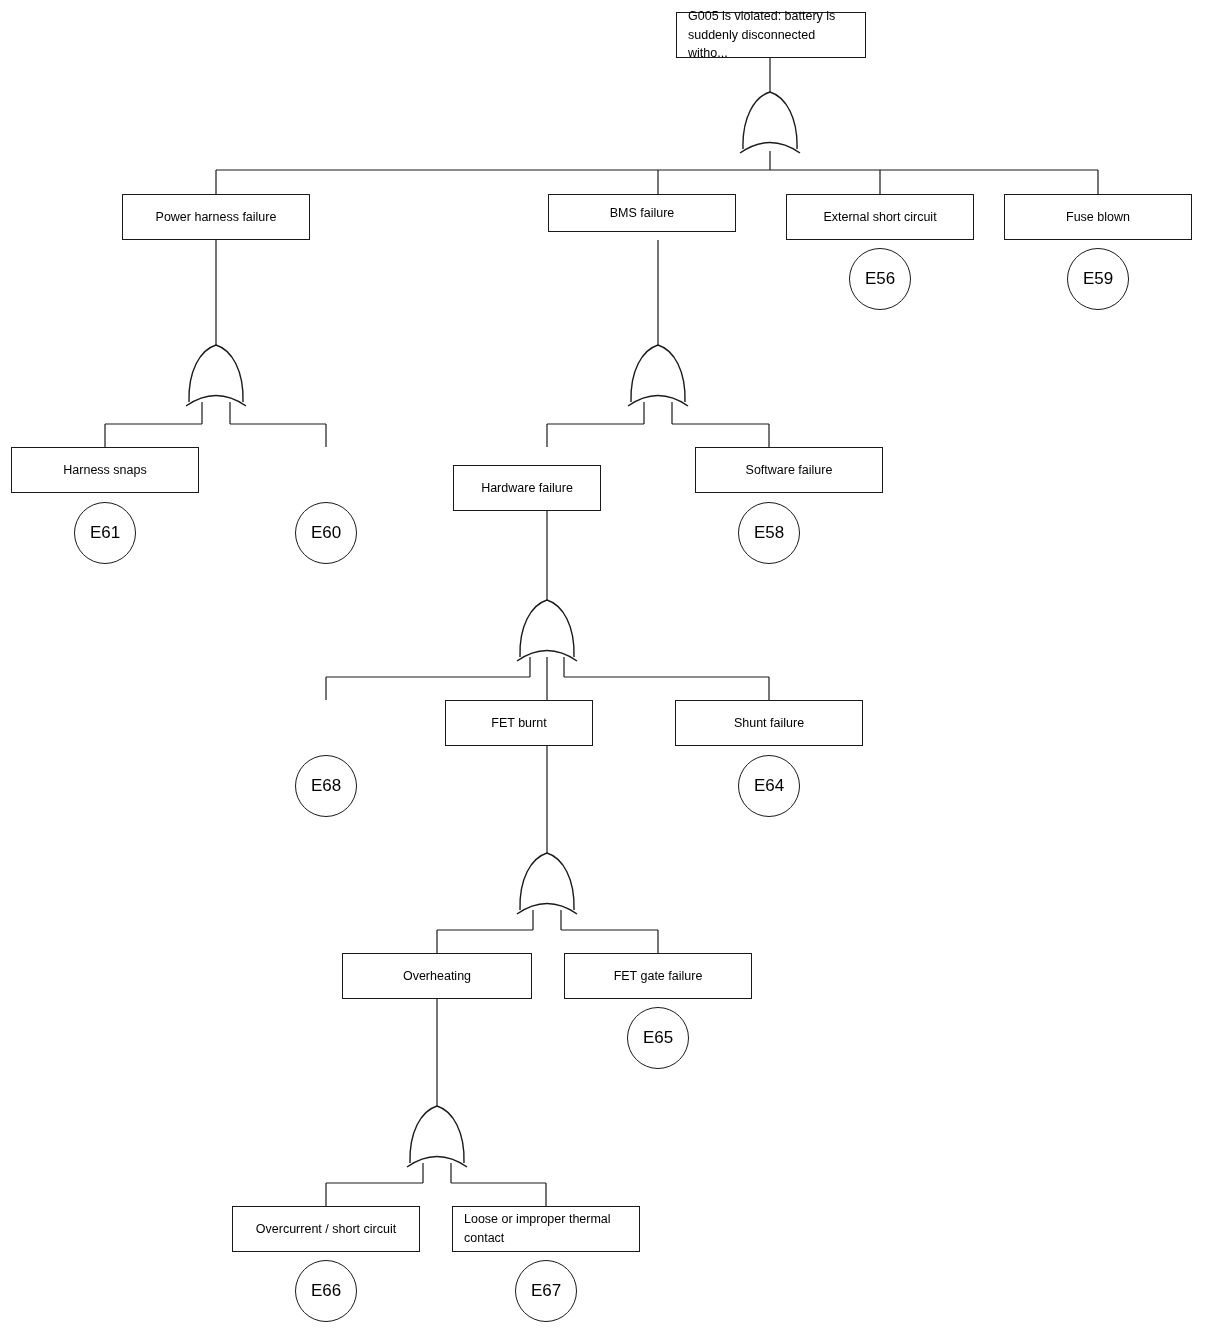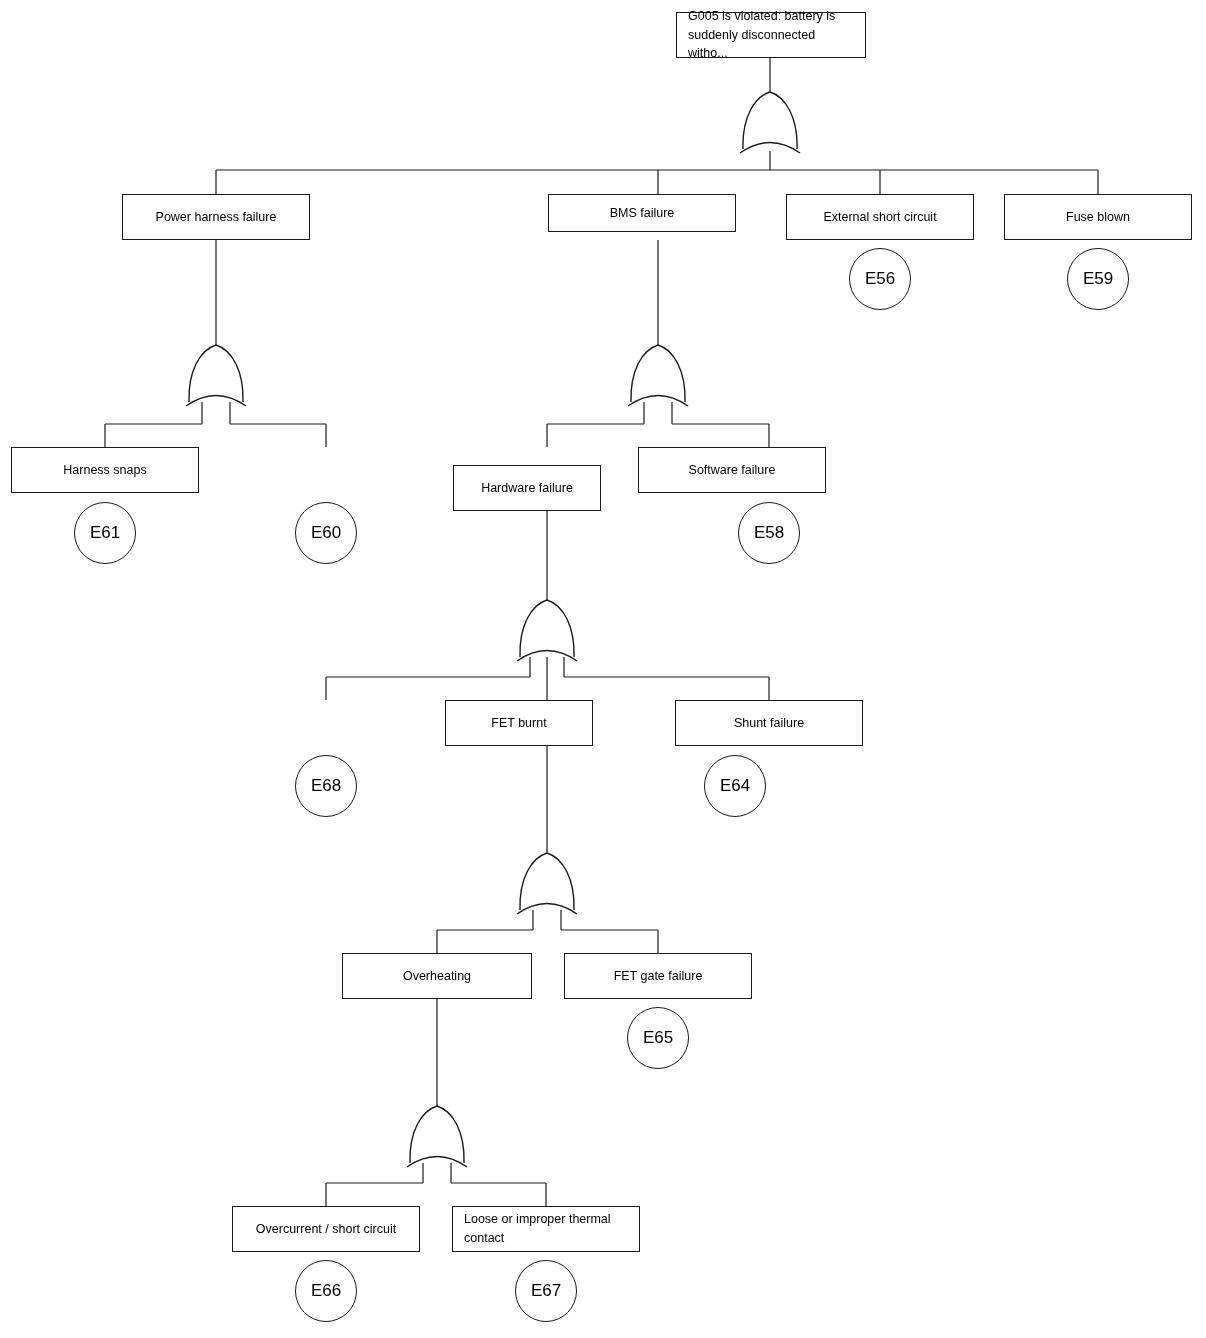--- a/index.html
+++ b/index.html
@@ -161,21 +161,21 @@
   <div class="ebox" style="left:1004px; top:194px; width:188px; height:46px;">
     <span>Fuse blown</span>
   </div>
 
   <div class="ebox" style="left:11px; top:447px; width:188px; height:46px;">
     <span>Harness snaps</span>
   </div>
   <div class="ebox" style="left:453px; top:465px; width:148px; height:46px;">
     <span>Hardware failure</span>
   </div>
-  <div class="ebox" style="left:638px; top:447px; width:188px; height:46px;">
+  <div class="ebox" style="left:695px; top:447px; width:188px; height:46px;">
     <span>Software failure</span>
   </div>
 
   <div class="ebox" style="left:445px; top:700px; width:148px; height:46px;">
     <span>FET burnt</span>
   </div>
   <div class="ebox" style="left:675px; top:700px; width:188px; height:46px;">
     <span>Shunt failure</span>
   </div>
 
@@ -204,21 +204,21 @@
   </div>
   <div class="bcircle" style="left:295px; top:502px;">
     <span>E60</span>
   </div>
   <div class="bcircle" style="left:738px; top:502px;">
     <span>E58</span>
   </div>
   <div class="bcircle" style="left:295px; top:755px;">
     <span>E68</span>
   </div>
-  <div class="bcircle" style="left:704px; top:755px;justify-content:center;">
+  <div class="bcircle" style="left:738px; top:755px;justify-content:center;">
     <span>E64</span>
   </div>
   <div class="bcircle" style="left:627px; top:1007px;">
     <span>E65</span>
   </div>
   <div class="bcircle" style="left:295px; top:1260px;">
     <span>E66</span>
   </div>
   <div class="bcircle" style="left:515px; top:1260px;">
     <span>E67</span>

